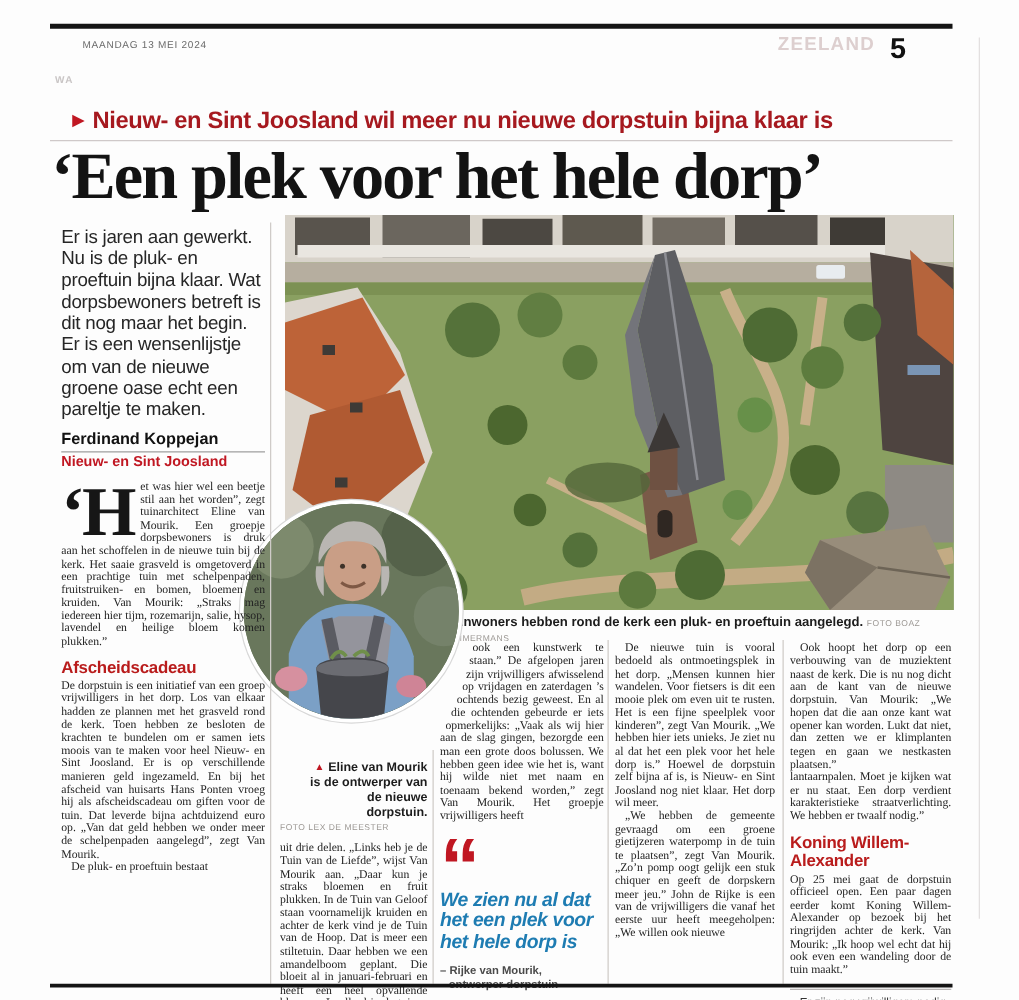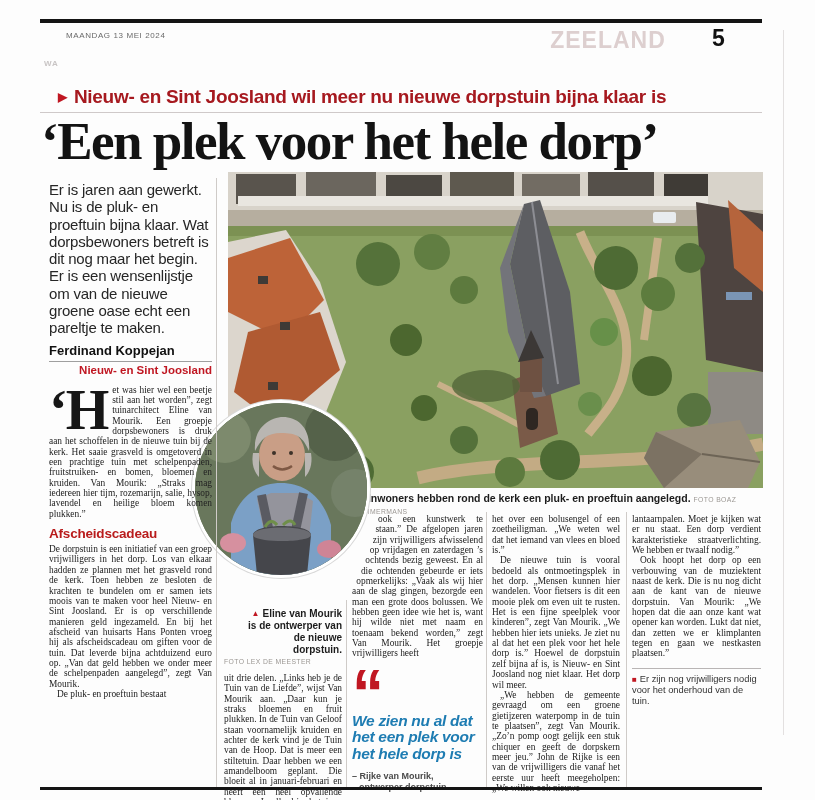--- a/index.html
+++ b/index.html
@@ -5,40 +5,40 @@
   html,body{margin:0;padding:0;}
   body{
     width:815px;height:800px;position:relative;background:#fdfdfd;
     font-family:"Liberation Sans",sans-serif;color:#1d1d1f;overflow:hidden;
   }
   .abs{position:absolute;}
   
   .topbar{left:40px;top:19px;width:722px;height:4px;background:#141414;}
   .dateline{left:44px;top:31px;font-size:8px;color:#6a6a6a;letter-spacing:.6px;font-weight:normal;}
   .walogo{left:44px;top:31px;font-size:8px;color:#c9c5c5;font-weight:bold;letter-spacing:1px;margin-top:28px;}
-  .section{left:528px;top:27px;width:160px;text-align:center;font-size:23px;font-weight:bold;
+  .section{left:540px;top:27px;width:160px;text-align:right;font-size:15px;font-weight:bold;
     color:#ddcfcf;letter-spacing:1px;}
   .pagenum{left:712px;top:25px;font-size:23px;font-weight:bold;color:#111;}
   .pageedge{left:783px;top:30px;width:1px;height:705px;background:#e3e0e0;}
   
   .kicker{left:42px;top:86px;width:720px;font-size:19px;font-weight:bold;color:#a6191f;
     letter-spacing:-0.3px;padding-left:16px;}
   .kicker .tri{color:#c01722;font-size:12px;vertical-align:2px;margin-right:7px;}
   .kickrule{left:40px;top:112px;width:722px;height:1px;background:#cfc9c9;}
   .headline{left:41px;top:112px;width:740px;font-family:"Liberation Serif",serif;
     font-size:53px;font-weight:bold;color:#131313;letter-spacing:-1.5px;line-height:58px;}
   
   .col{position:absolute;text-align:justify;}
   .serif{font-family:"Liberation Serif",serif;font-size:9.4px;line-height:10.35px;color:#222;}
   #col1{left:49px;top:181px;width:163px;}
   .intro{font-size:15px;line-height:17.3px;color:#262626;font-weight:400;text-align:left;
     letter-spacing:-0.2px;}
   .byline{margin-top:6px;font-size:13px;font-weight:bold;color:#111;text-align:left;}
   .bylinerule{margin-top:3px;border-top:1px solid #9f9f9f;width:163px;}
-  .location{margin-top:2px;font-size:11.5px;font-weight:bold;color:#c01722;text-align:right;}
+  .location{margin-top:2px;font-size:11.5px;font-weight:bold;color:#c01722;text-align:left;}
   .dropcap{float:left;font-family:"Liberation Serif",serif;font-weight:bold;font-size:56px;
     line-height:44px;padding:3px 5px 0 0;color:#161616;letter-spacing:-2px;}
   .para1{margin-top:9px;}
   .subhead{font-size:13.5px;font-weight:bold;color:#b91c1c;margin-top:7px;text-align:left;
     letter-spacing:-0.2px;}
   .body-p{margin-top:3px;}
   .indent{text-indent:8px;}
   
   .mainphoto{left:228px;top:172px;width:535px;height:316px;overflow:hidden;background:#7e9458;}
   .photocaption{left:357px;top:492px;width:406px;font-size:10.5px;font-weight:bold;color:#1c1c1c;
@@ -221,28 +221,29 @@
     <div class="qmark">“</div>
     <div class="qtext">We zien nu al dat het een plek voor het hele dorp is</div>
     <div class="qattr">
       <div>– Rijke van Mourik,</div>
       <div class="role">ontwerper dorpstuin</div>
     </div>
   </div>
 </div>
 
 <div id="col4" class="col">
-  <div class="serif">het over een bolusengel of een zoetheiligman. „We weten wel dat het iemand van vlees en bloed is.”</div>
   <div class="serif indent">De nieuwe tuin is vooral bedoeld als ontmoetingsplek in het dorp. „Mensen kunnen hier wandelen. Voor fietsers is dit een mooie plek om even uit te rusten. Het is een fijne speelplek voor kinderen”, zegt Van Mourik. „We hebben hier iets unieks. Je ziet nu al dat het een plek voor het hele dorp is.” Hoewel de dorpstuin zelf bijna af is, is Nieuw- en Sint Joosland nog niet klaar. Het dorp wil meer.</div>
   <div class="serif indent">„We hebben de gemeente gevraagd om een groene gietijzeren waterpomp in de tuin te plaatsen”, zegt Van Mourik. „Zo’n pomp oogt gelijk een stuk chiquer en geeft de dorpskern meer jeu.” John de Rijke is een van de vrijwilligers die vanaf het eerste uur heeft meegeholpen: „We willen ook nieuwe</div>
 </div>
 
 <div id="col5" class="col">
+  <div class="serif indent">Ook hoopt het dorp op een verbouwing van de muziektent naast de kerk. Die is nu nog dicht aan de kant van de nieuwe dorpstuin. Van Mourik: „We hopen dat die aan onze kant wat opener kan worden. Lukt dat niet, dan zetten we er klimplanten tegen en gaan we nestkasten plaatsen.”</div>
   <div class="serif">lantaarnpalen. Moet je kijken wat er nu staat. Een dorp verdient karakteristieke straatverlichting. We hebben er twaalf nodig.”</div>
-  <div class="serif indent">Ook hoopt het dorp op een verbouwing van de muziektent naast de kerk. Die is nu nog dicht aan de kant van de nieuwe dorpstuin. Van Mourik: „We hopen dat die aan onze kant wat opener kan worden. Lukt dat niet, dan zetten we er klimplanten tegen en gaan we nestkasten plaatsen.”</div>
+  <div class="subhead">Koning Willem-Alexander</div>
+  <div class="serif body-p">Op 25 mei gaat de dorpstuin officieel open. Een paar dagen eerder komt Koning Willem-Alexander op bezoek bij het ringrijden achter de kerk. Van Mourik: „Ik hoop wel echt dat hij ook even een wandeling door de tuin maakt.”</div>
   <div class="note">
     <span class="sq">■</span><span>Er zijn nog vrijwilligers nodig voor het onderhoud van de tuin.</span>
   </div>
 </div>
 
 <div id="vr1" class="abs vrule"></div>
 <div id="vr2" class="abs vrule"></div>
 <div id="vr3" class="abs vrule"></div>
 <div id="vr4" class="abs vrule"></div>
 <div class="abs bottombar"></div>

